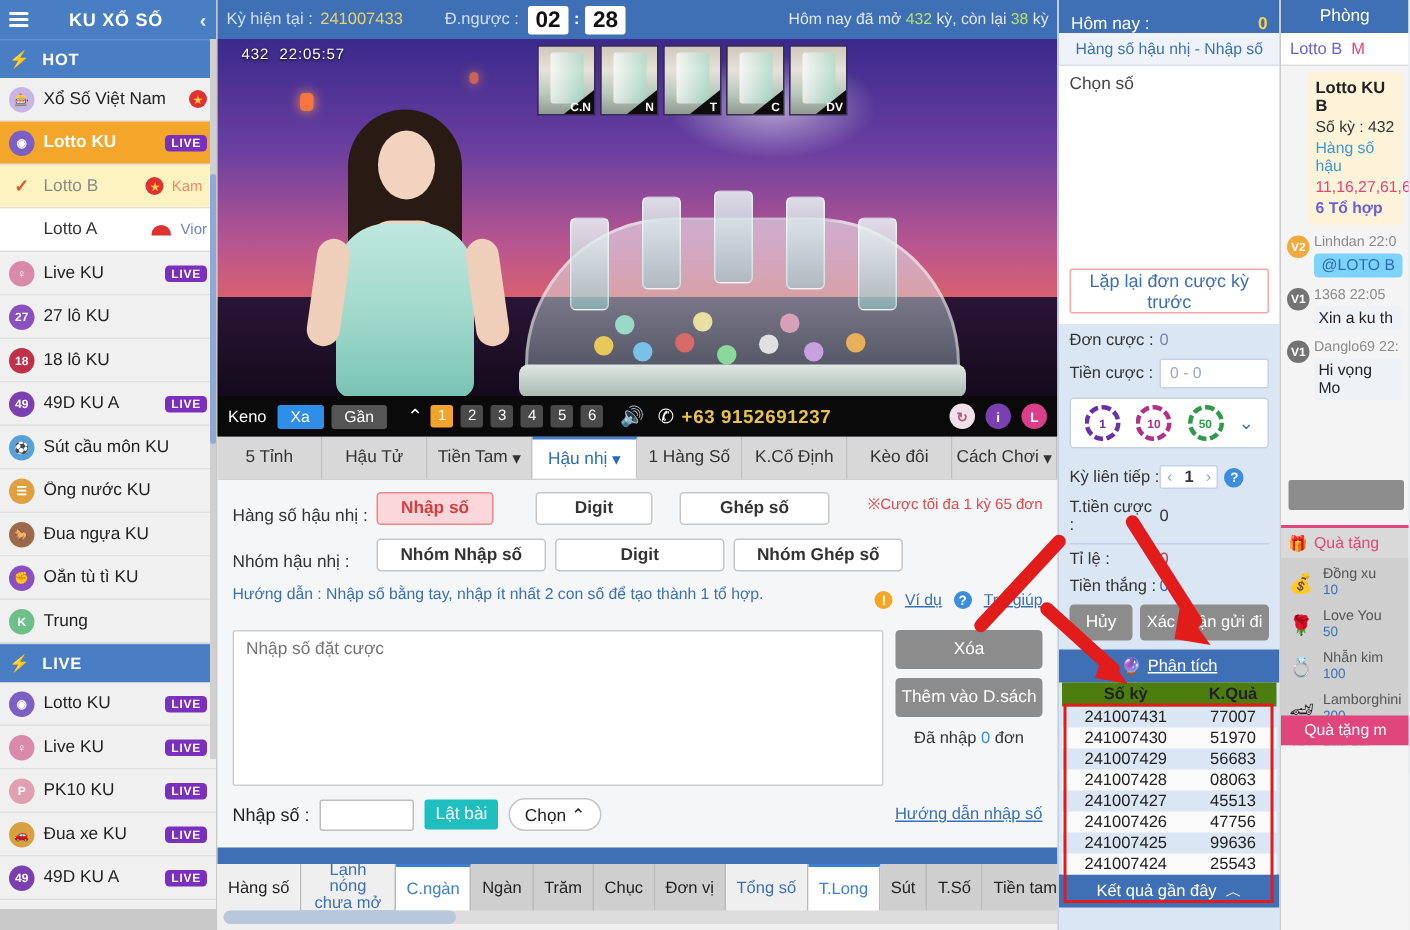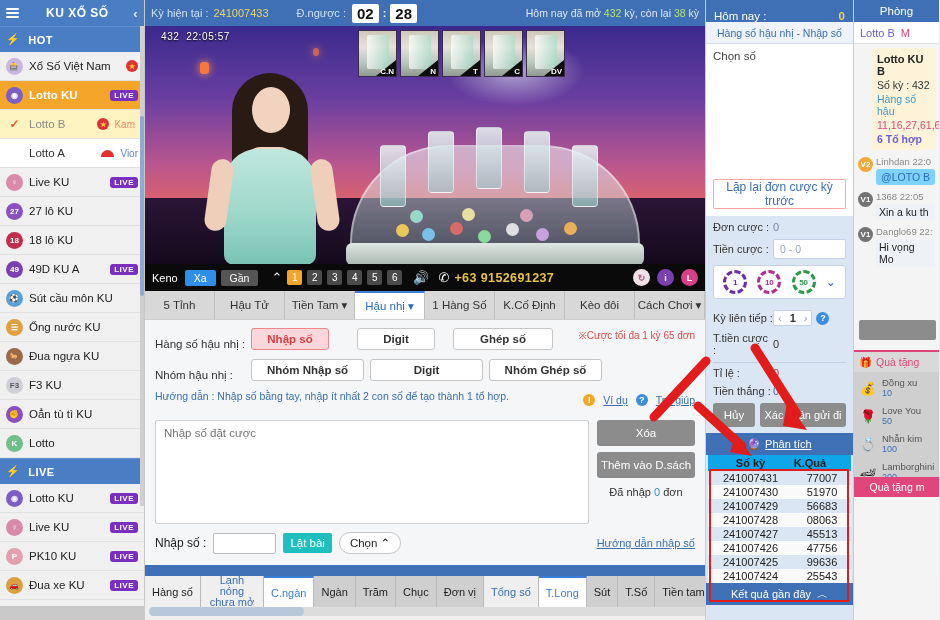--- a/index.html
+++ b/index.html
@@ -255,21 +255,21 @@
   .divider { height:1px; background:#c0cfe2; margin:4px 0; }
   .actions { display:flex; gap:5px; padding:0 7px; }
   .btn-cancel { flex:0 0 42px; background:#8c8c8c; color:#fff; border:none; border-radius:3px;
     font-size:11.5px; padding:6px 0; cursor:pointer; font-family:"Liberation Sans",sans-serif; }
   .btn-confirm { flex:1; background:#8c8c8c; color:#fff; border:none; border-radius:3px;
     font-size:11px; padding:6px 0; cursor:pointer; font-family:"Liberation Sans",sans-serif; }
   .analyze { height:22px; background:#3f6fb5; color:#fff; display:flex; align-items:center;
     justify-content:center; gap:4px; font-size:11px; margin-top:6px; }
   .analyze a { color:#fff; text-decoration:underline; }
   .res-wrap { position:relative; margin:0 2px; }
-  .res-head { display:flex; background:#0ea5e9; font-size:11px; font-weight:bold; padding:2px 12px; }
+  .res-head { display:flex; background:#4d7c0f; font-size:11px; font-weight:bold; padding:2px 0; }
   .res-head .c1 { flex:1; text-align:center; }
   .res-head .c2 { width:58px; text-align:center; }
   .res-row { display:flex; font-size:11px; padding:1px 0; }
   .res-row .c1 { flex:1; text-align:center; }
   .res-row .c2 { width:58px; text-align:center; }
   .res-row:nth-child(odd) { background:#fafafa; }
   .redbox { position:absolute; left:1px; top:14px; width:140px; height:133px; border:2px solid #e21b1b; pointer-events:none; }
   .recent { height:22px; background:#3f6fb5; color:#fff; font-size:11px;
     display:flex; align-items:center; justify-content:center; gap:6px; }
 
@@ -388,33 +388,29 @@
     <div class="sb-item">
       <span class="ico" style="background:#e0a040;">☰</span>
       <span class="lbl">Ống nước KU</span>
     </div>
 
     <div class="sb-item">
       <span class="ico" style="background:#9a6a4a;">🐎</span>
       <span class="lbl">Đua ngựa KU</span>
     </div>
 
-    <div class="sb-item">
-      <span class="ico" style="background:#cfcfd8;color:#555;">F3</span>
-      <span class="lbl">F3 KU</span>
-    </div>
 
     <div class="sb-item">
       <span class="ico" style="background:#8a4fc0;">✊</span>
       <span class="lbl">Oẳn tù tì KU</span>
     </div>
 
     <div class="sb-item">
       <span class="ico" style="background:#6fbf8a;">K</span>
-      <span class="lbl">Lotto</span>
+      <span class="lbl">Trung</span>
     </div>
 
     <div class="sb-section">
       <span class="bolt">⚡</span>
       <span>LIVE</span>
     </div>
 
     <div class="sb-item">
       <span class="ico" style="background:#7b5fc4;">◉</span>
       <span class="lbl">Lotto KU</span>

